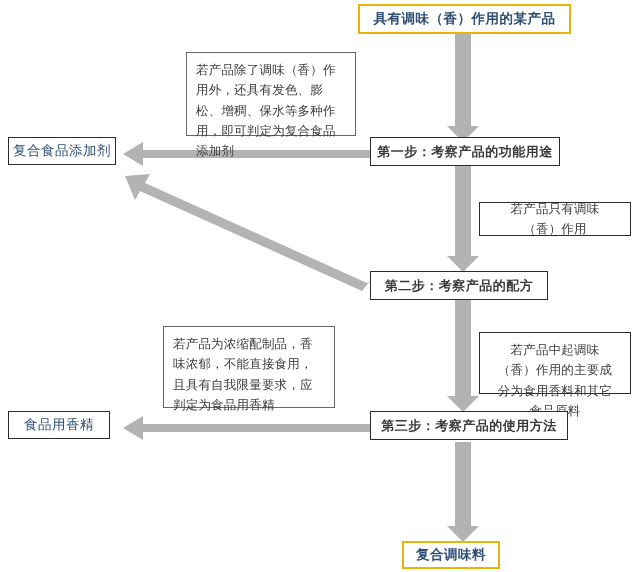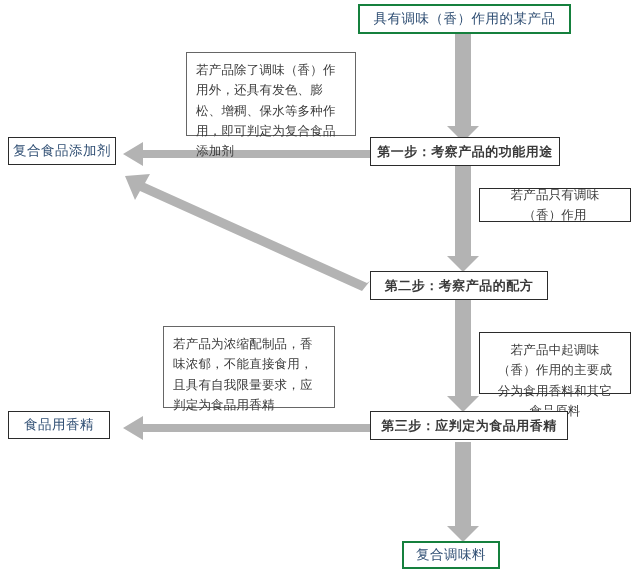--- a/index.html
+++ b/index.html
@@ -33,24 +33,25 @@
     background: #ffffff;
     z-index: 2;
     display: flex;
     align-items: center;
     justify-content: center;
     text-align: center;
   }
 
   
   .terminal {
-    border: 2px solid #15803d;
+    border: 2px solid #eab308;
     color: #2f4e73;
     font-size: 13.5px;
     letter-spacing: 0.5px;
+    font-weight: bold;
   }
 
   
   .step {
     border: 1px solid #2b2b2b;
     color: #3a3a3a;
     font-size: 13px;
     letter-spacing: 0.5px;
     font-weight: bold;
   }
@@ -122,41 +123,41 @@
 
   <div class="node result" style="left:8px; top:137px; width:108px; height:28px;">
     <span>复合食品添加剂</span>
   </div>
 
   <div class="node step" style="left:370px; top:137px; width:190px; height:29px;">
     <span>第一步：考察产品的功能用途</span>
   </div>
 
 
-  <div class="node note-center single" style="left:479px; top:188px; width:152px; height:30px; display:flex; align-items:center; justify-content:center; padding:16px;">
+  <div class="node note-center single" style="left:479px; top:202px; width:152px; height:30px; display:flex; align-items:center; justify-content:center; padding:16px;">
     <span>若产品只有调味（香）作用</span>
   </div>
 
   <div class="node step" style="left:370px; top:271px; width:178px; height:29px;">
     <span>第二步：考察产品的配方</span>
   </div>
 
   <div class="node note" style="left:163px; top:326px; width:172px; height:82px;">
     <span>若产品为浓缩配制品，香味浓郁，不能直接食用，且具有自我限量要求，应判定为食品用香精</span>
   </div>
 
   <div class="node note-center" style="left:479px; top:332px; width:152px; height:62px;">
     <span>若产品中起调味（香）作用的主要成分为食用香料和其它食品原料</span>
   </div>
 
   <div class="node result" style="left:8px; top:411px; width:102px; height:28px;">
     <span>食品用香精</span>
   </div>
 
   <div class="node step" style="left:370px; top:411px; width:198px; height:29px;">
-    <span>第三步：应判定为食品用香精</span>
+    <span>第三步：考察产品的使用方法</span>
   </div>
 
   <div class="node terminal" style="left:402px; top:541px; width:98px; height:28px;">
     <span>复合调味料</span>
   </div>
 
 </div>
 
 </body></html>

